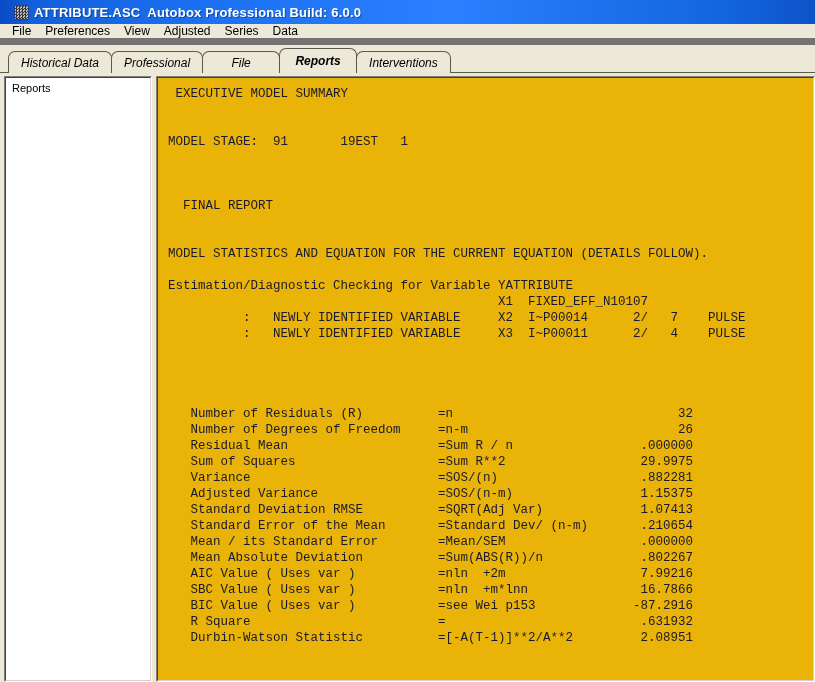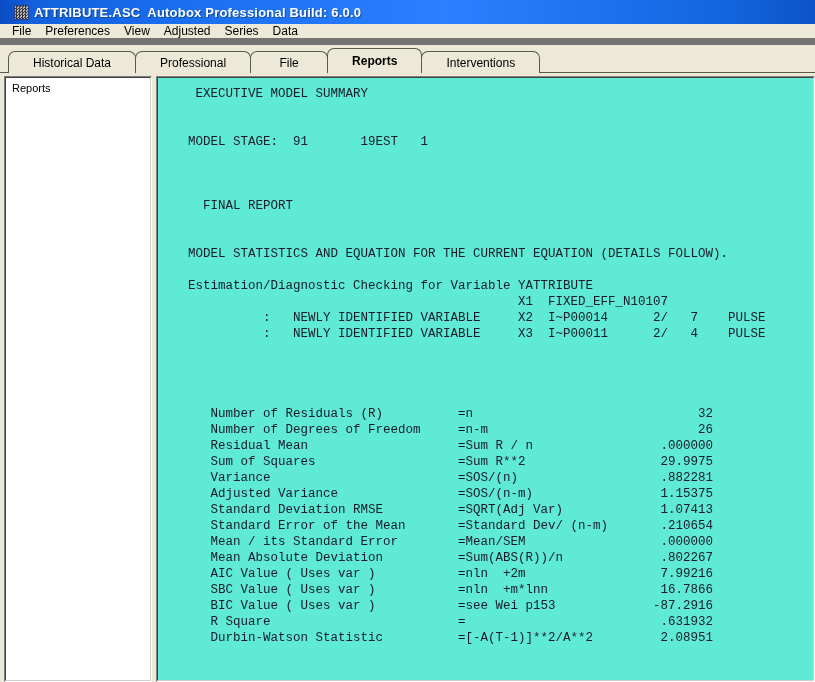--- a/index.html
+++ b/index.html
@@ -89,34 +89,35 @@
     content: "";
     position: absolute;
     left: 0; right: 0; bottom: 0;
     height: 1px;
     background: #5a5a4a;
   }
   .tab {
     position: relative;
     height: 22px;
     min-width: 78px;
-    padding: 0 24px;
+    padding: 0 12px;
     margin-right: -1px;
     background: #ece9d8;
     border: 1px solid #5a5a4a;
     border-bottom: none;
     border-radius: 7px 7px 0 0;
     display: flex;
     align-items: center;
     justify-content: center;
     font-size: 12px;
     color: #000;
     cursor: default;
     box-sizing: border-box;
     z-index: 1;
+    font-style: italic;
   }
   .tab.active {
     font-weight: bold;
     height: 25px;
     background: #ece9d8;
     z-index: 3;
   }
   .tab.active::after {
     content: "";
     position: absolute;
@@ -212,23 +213,22 @@
 
   .report-pane {
     flex: 1 1 auto;
     min-width: 0;
     min-height: 0;
     margin-right: 0;
   }
   .report-inner {
     height: 100%;
     overflow: hidden;
-    background: #5eead4;
-    position: relative;
-    padding-left: 20px;
+    background: #eab308;
+    position: relative;
   }
   .report-text {
     font-family: "Liberation Mono", "DejaVu Sans Mono", monospace;
     font-size: 12.5px;
     line-height: 16px;
     color: #1a1a2e;
     white-space: pre;
     padding: 8px 0 0 10px;
     margin: 0;
     letter-spacing: 0px;

